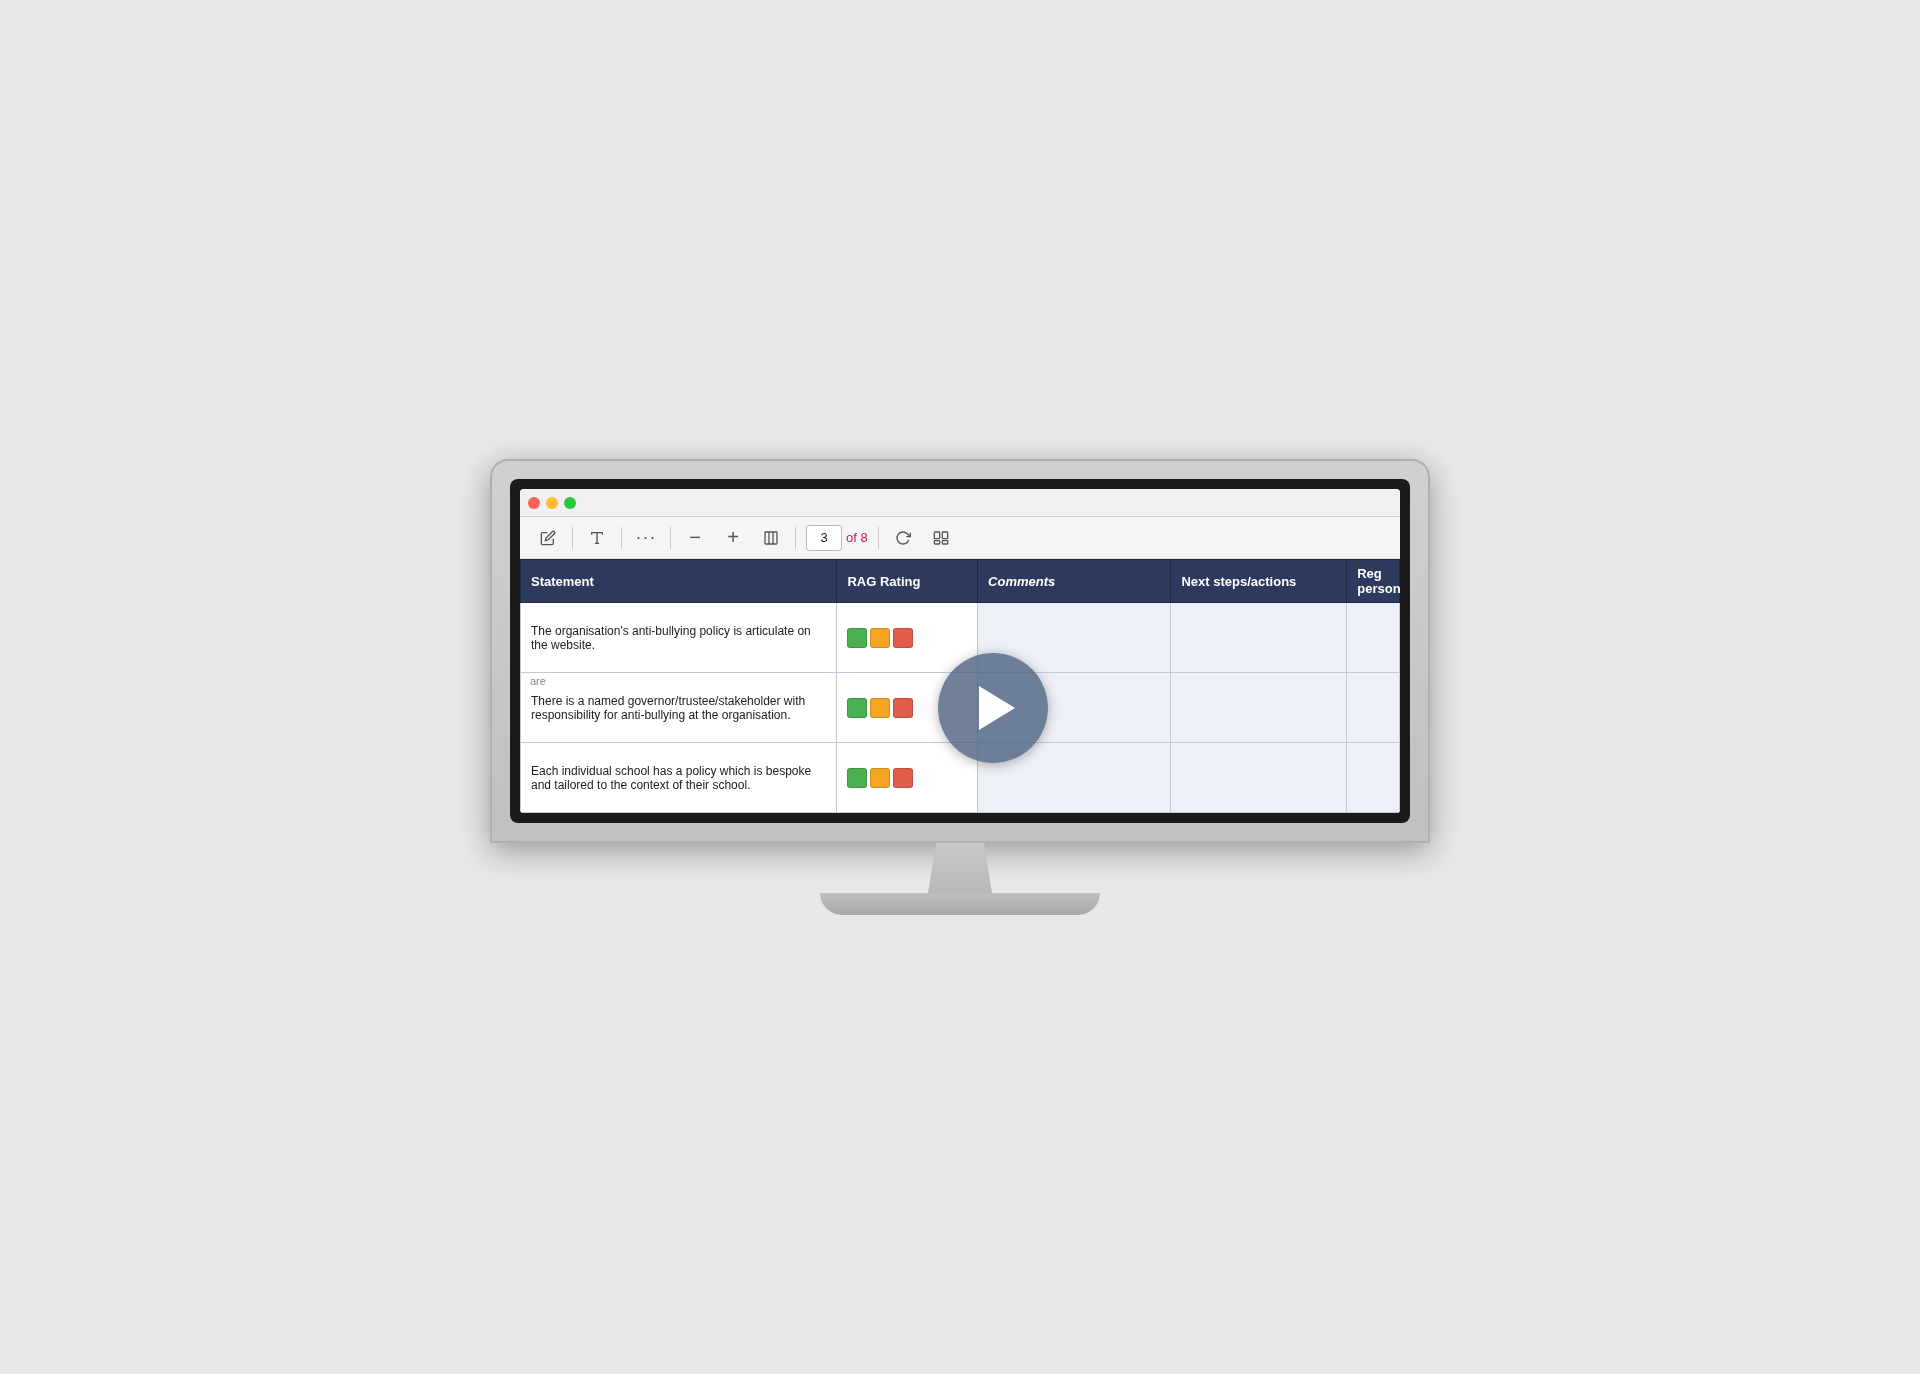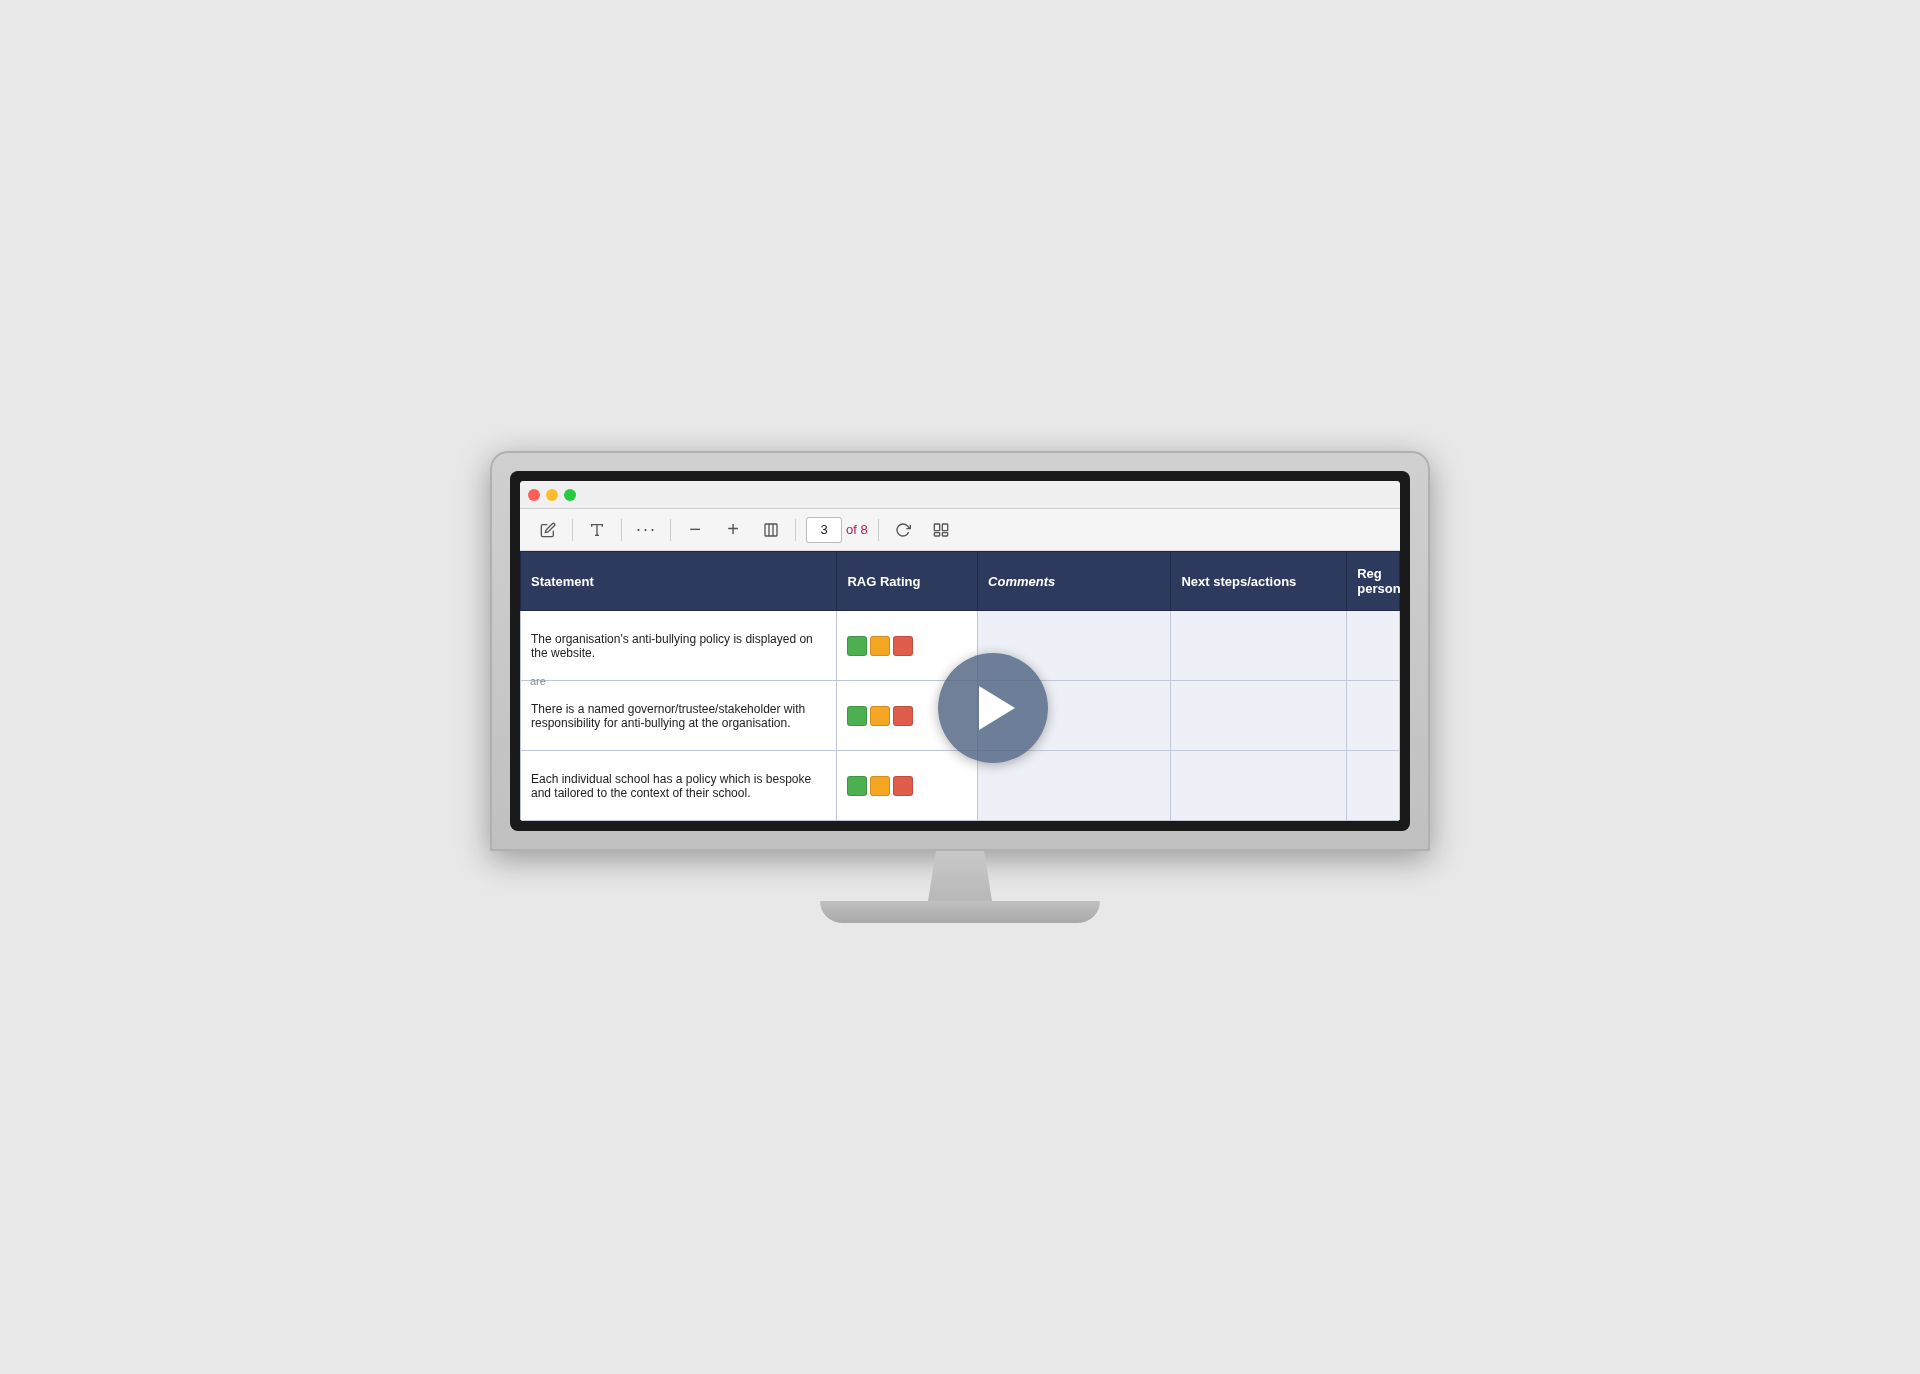--- a/index.html
+++ b/index.html
@@ -124,21 +124,21 @@
       border-collapse: collapse;
       table-layout: fixed;
     }
 
     thead tr {
       background: #2d3a5e;
       color: #fff;
     }
 
     thead th {
-      padding: 14px 10px;
+      padding: 6px 10px;
       font-size: 13px;
       font-weight: 600;
       text-align: left;
       border: 1px solid #1e2a47;
     }
 
     .col-statement { width: 36%; }
     .col-rag { width: 16%; }
     .col-comments { width: 22%; font-style: italic; }
     .col-nextsteps { width: 20%; }
@@ -314,21 +314,21 @@
                 <tr>
                   <th class="col-statement">Statement</th>
                   <th class="col-rag">RAG Rating</th>
                   <th class="col-comments">Comments</th>
                   <th class="col-nextsteps">Next steps/actions</th>
                   <th class="col-reg">Reg person</th>
                 </tr>
               </thead>
               <tbody id="table-body">
               <tr>
-                    <td style="font-size: 12px; height: 70px;">The organisation's anti-bullying policy is displayed on the website.</td>
+                    <td style="font-size: 12px; height: 70px;">The organisation's anti-bullying policy is articulate on the website.</td>
                     <td style="height: 70px;">
                       <div class="rag-container">
                         <div class="rag-box rag-green"></div>
                         <div class="rag-box rag-orange"></div>
                         <div class="rag-box rag-red"></div>
                       </div>
                     </td>
                     <td class="comments-cell" style="min-height: 60px; height: 70px;"></td>
                     <td class="nextsteps-cell" style="height: 70px;"></td>
                     <td class="reg-cell" style="height: 70px;"></td>

